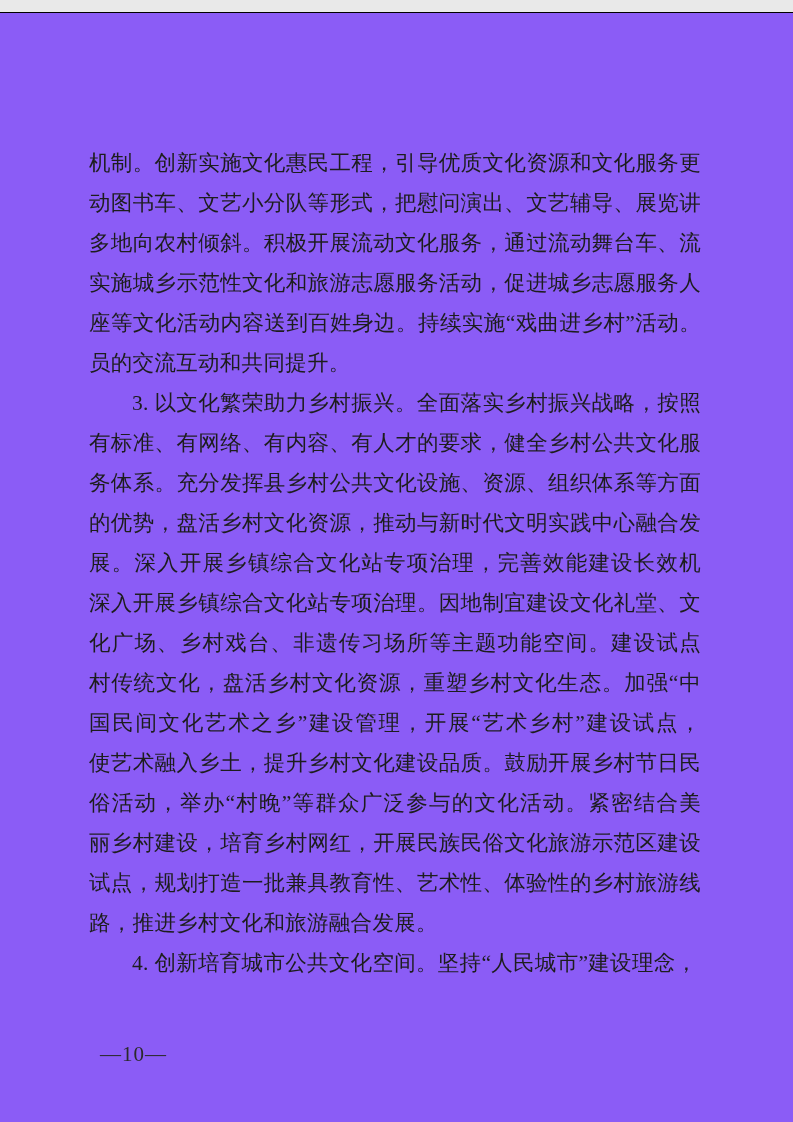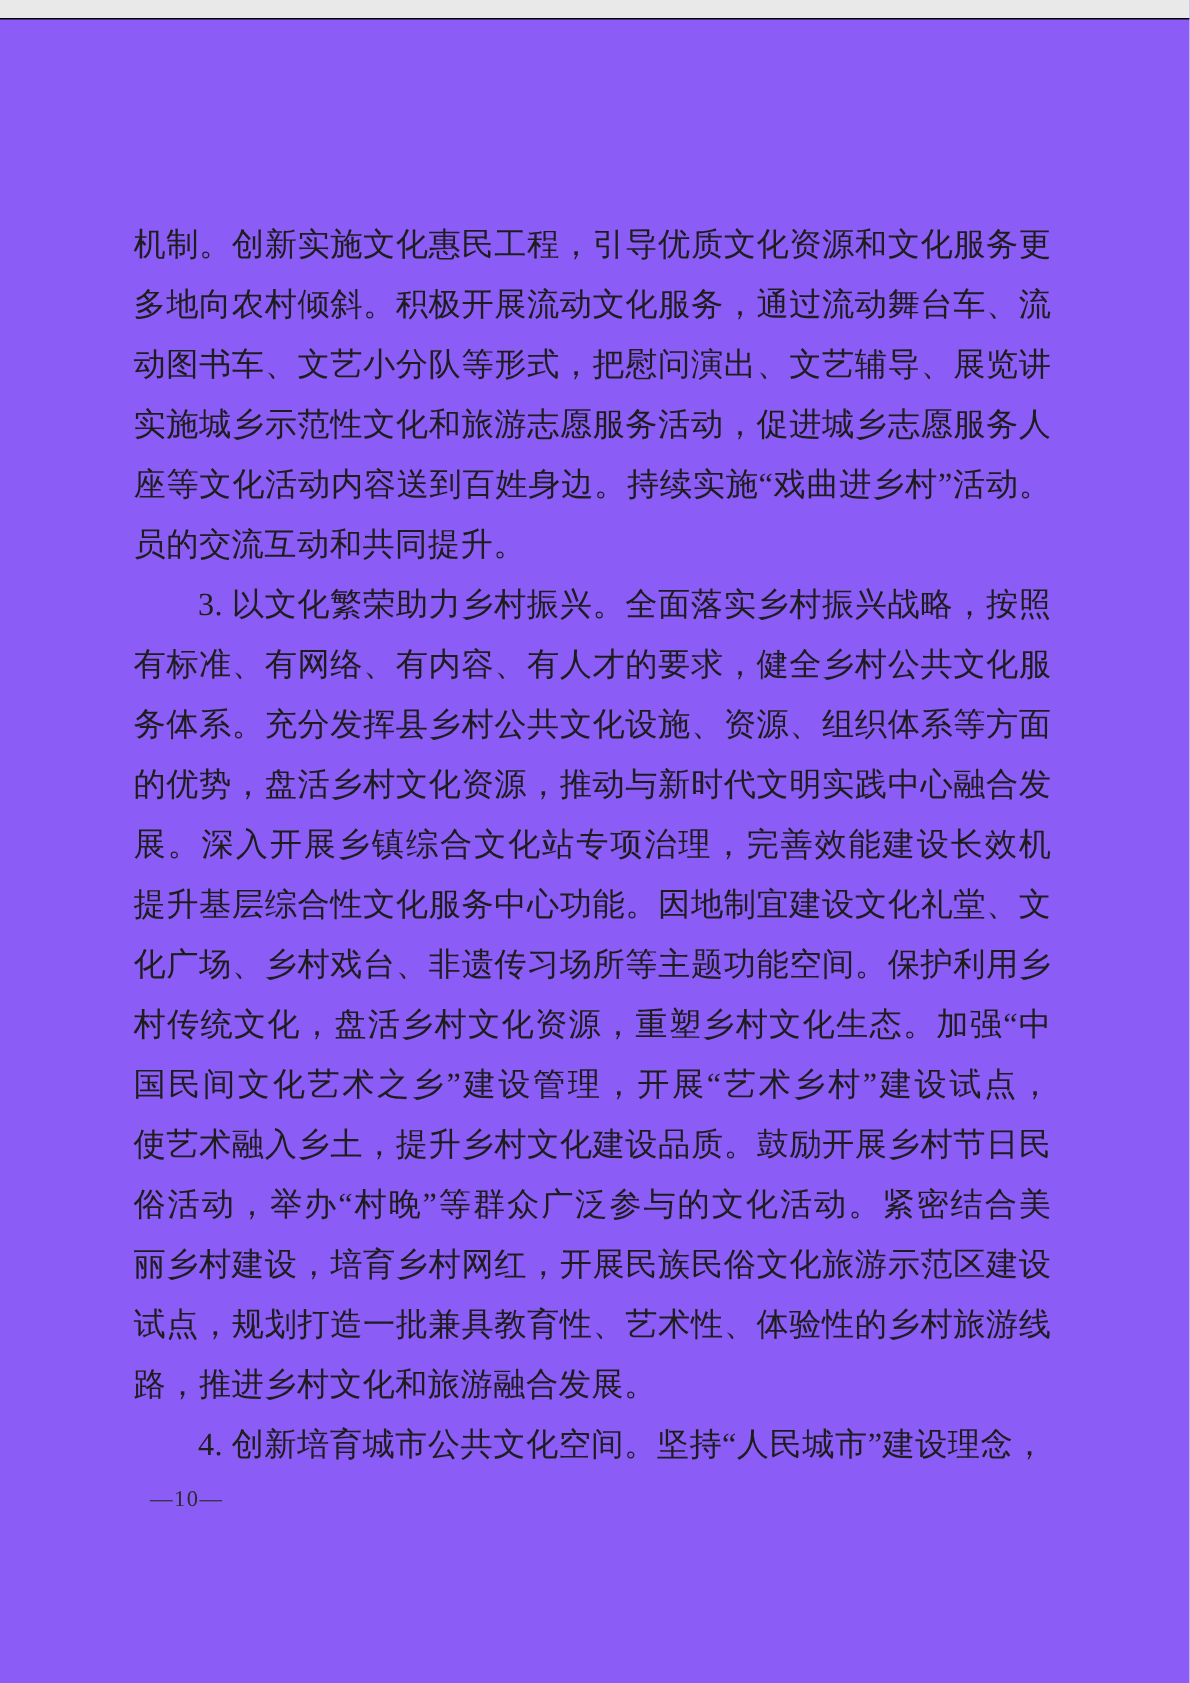--- a/index.html
+++ b/index.html
@@ -43,49 +43,49 @@
     text-indent: 2em;
   }
   .line.last {
     text-align: right;
     text-align-last: left;
     -moz-text-align-last: left;
   }
   .page-number {
     position: absolute;
     left: 100px;
-    top: 972px;
-    font-size: 15px;
+    top: 1026px;
+    font-size: 21px;
     line-height: 30px;
     color: #2a2a2a;
     letter-spacing: 1px;
     text-align: center;
   }
 </style>
 </head>
 <body>
 
 <div class="page">
   <div class="body-text" id="document-body">
       <div class="paragraph">
         <div class="line">机制。创新实施文化惠民工程，引导优质文化资源和文化服务更</div>
+        <div class="line">动图书车、文艺小分队等形式，把慰问演出、文艺辅导、展览讲</div>
         <div class="line">多地向农村倾斜。积极开展流动文化服务，通过流动舞台车、流</div>
-        <div class="line">动图书车、文艺小分队等形式，把慰问演出、文艺辅导、展览讲</div>
         <div class="line">实施城乡示范性文化和旅游志愿服务活动，促进城乡志愿服务人</div>
         <div class="line">座等文化活动内容送到百姓身边。持续实施“戏曲进乡村”活动。</div>
         <div class="line last">员的交流互动和共同提升。</div>
       </div>
       <div class="paragraph">
         <div class="line indent">3. 以文化繁荣助力乡村振兴。全面落实乡村振兴战略，按照</div>
         <div class="line">有标准、有网络、有内容、有人才的要求，健全乡村公共文化服</div>
         <div class="line">务体系。充分发挥县乡村公共文化设施、资源、组织体系等方面</div>
         <div class="line">的优势，盘活乡村文化资源，推动与新时代文明实践中心融合发</div>
         <div class="line">展。深入开展乡镇综合文化站专项治理，完善效能建设长效机制。</div>
-        <div class="line">提升基层综合性文化服务中心功能。因地制宜建设文化礼堂、文</div>
-        <div class="line">化广场、乡村戏台、非遗传习场所等主题功能空间。保护利用乡</div>
+        <div class="line">深入开展乡镇综合文化站专项治理。因地制宜建设文化礼堂、文</div>
+        <div class="line">化广场、乡村戏台、非遗传习场所等主题功能空间。建设试点</div>
         <div class="line">村传统文化，盘活乡村文化资源，重塑乡村文化生态。加强“中</div>
         <div class="line">国民间文化艺术之乡”建设管理，开展“艺术乡村”建设试点，</div>
         <div class="line">使艺术融入乡土，提升乡村文化建设品质。鼓励开展乡村节日民</div>
         <div class="line">俗活动，举办“村晚”等群众广泛参与的文化活动。紧密结合美</div>
         <div class="line">丽乡村建设，培育乡村网红，开展民族民俗文化旅游示范区建设</div>
         <div class="line">试点，规划打造一批兼具教育性、艺术性、体验性的乡村旅游线</div>
         <div class="line last">路，推进乡村文化和旅游融合发展。</div>
       </div>
       <div class="paragraph">
         <div class="line indent last">4. 创新培育城市公共文化空间。坚持“人民城市”建设理念，</div>

